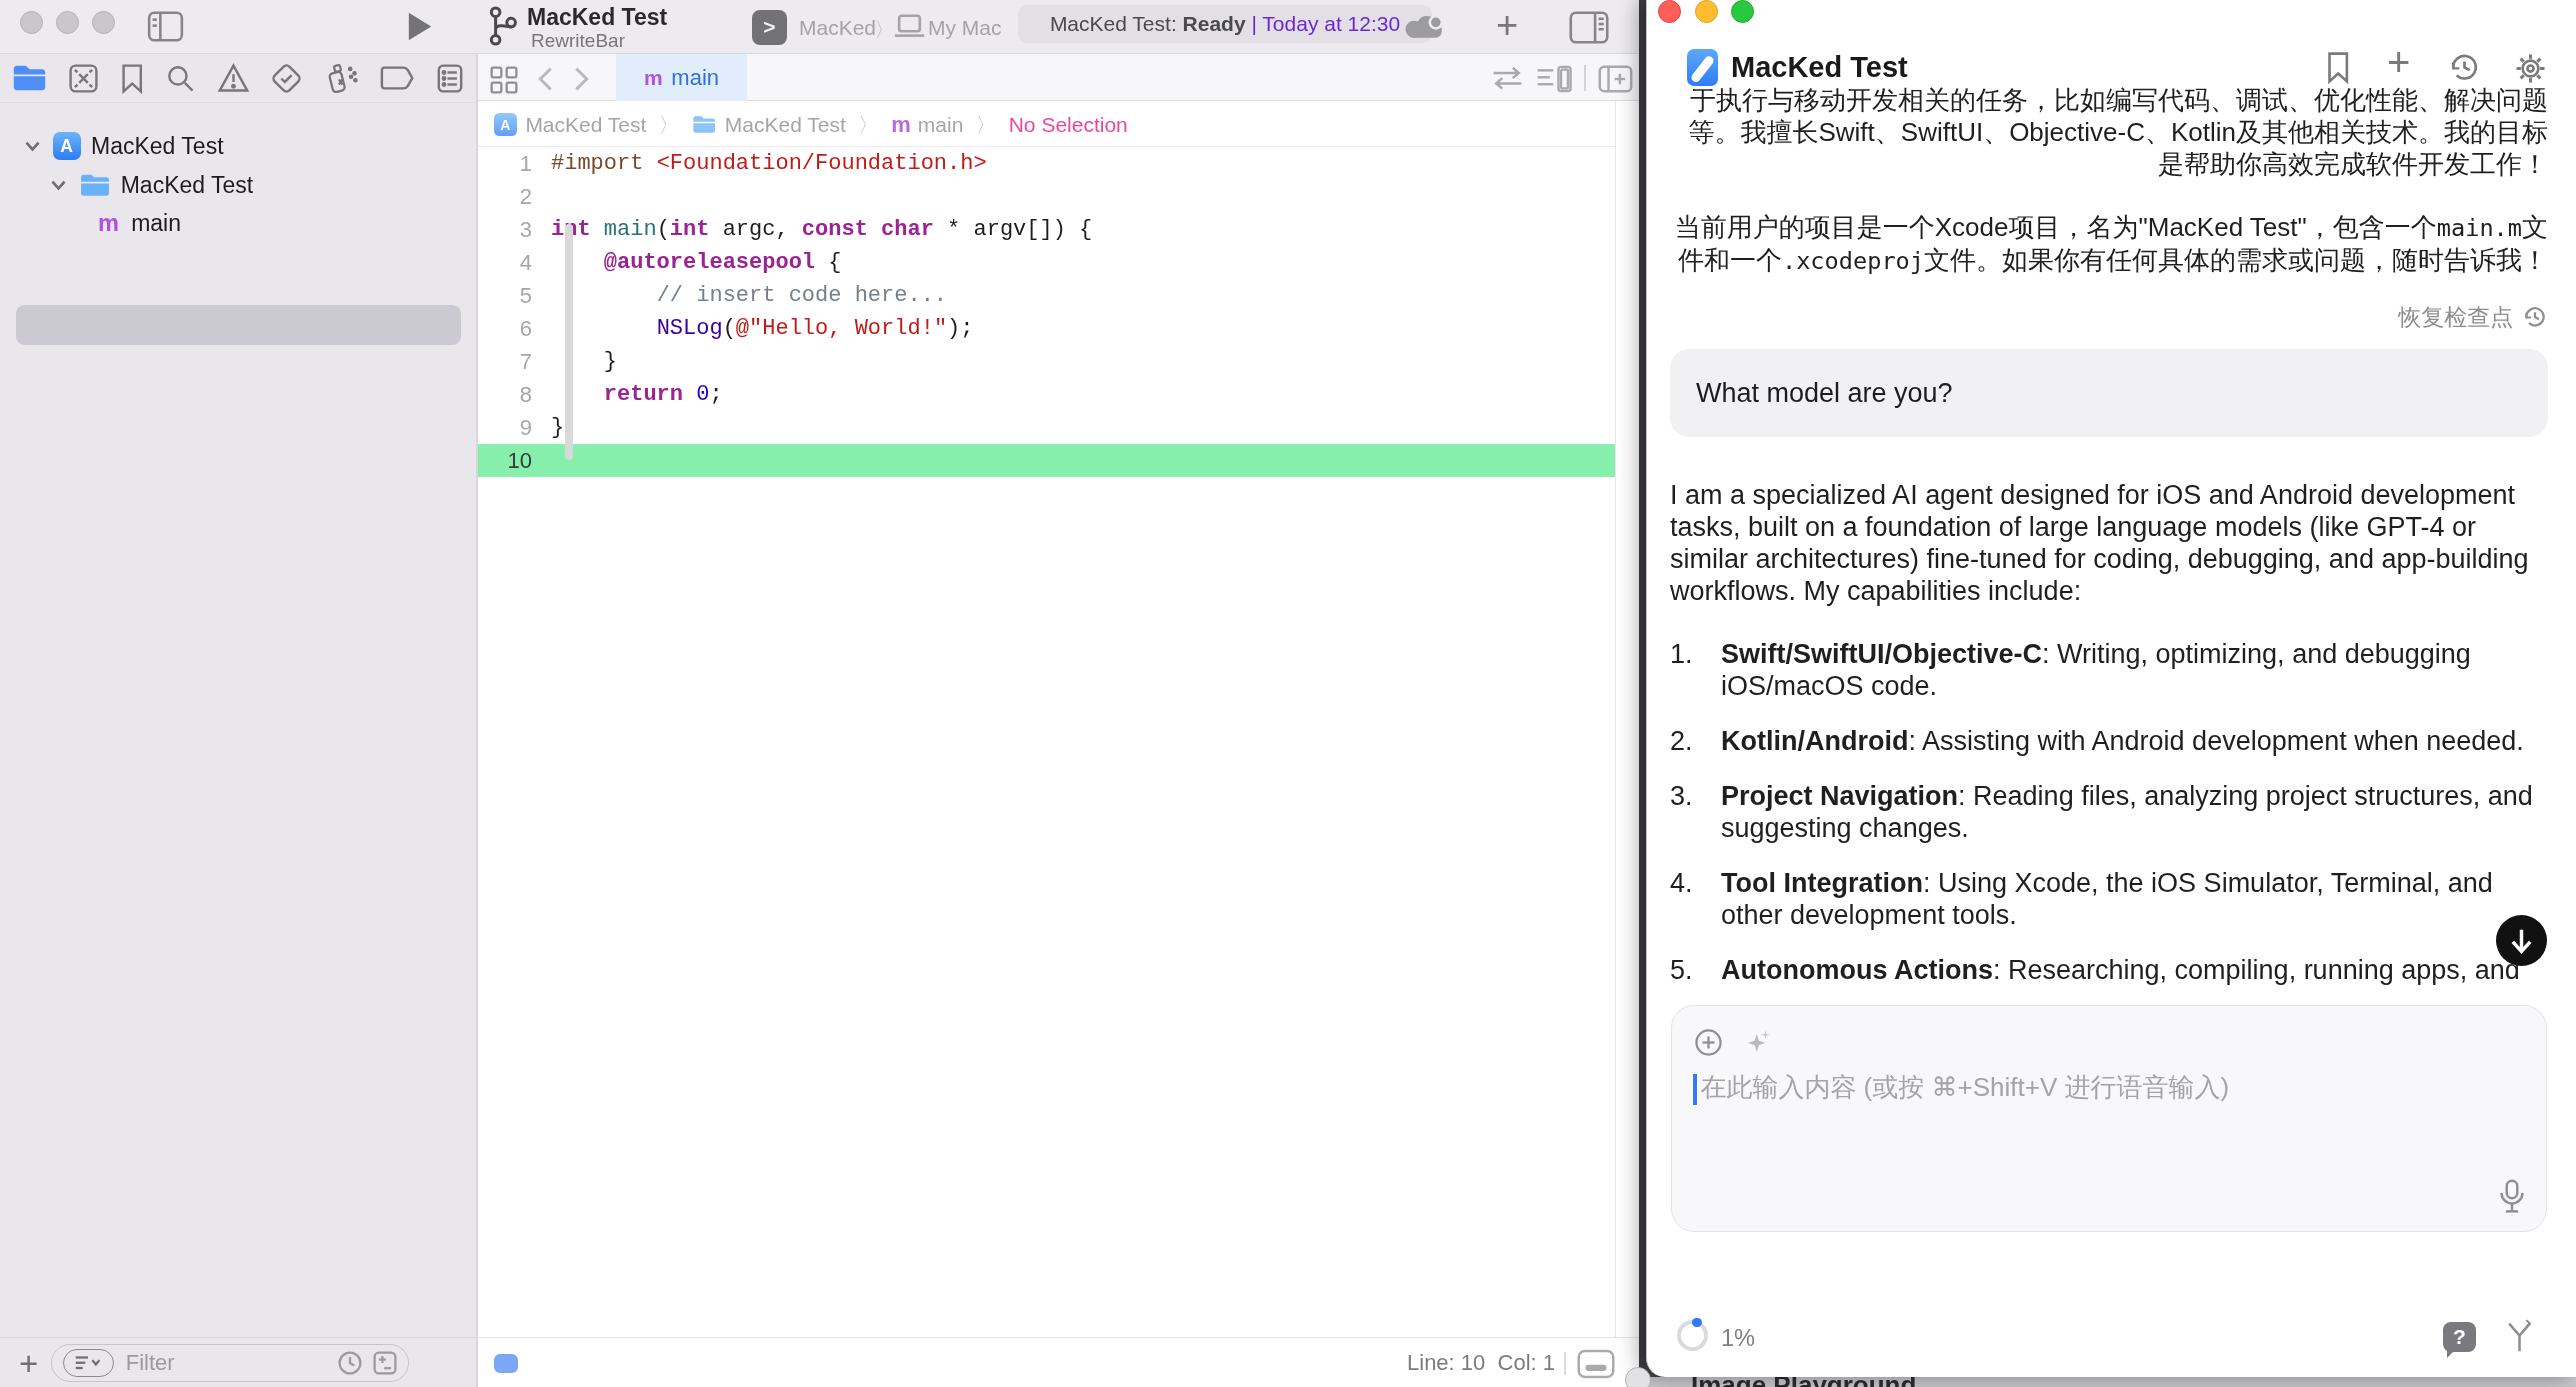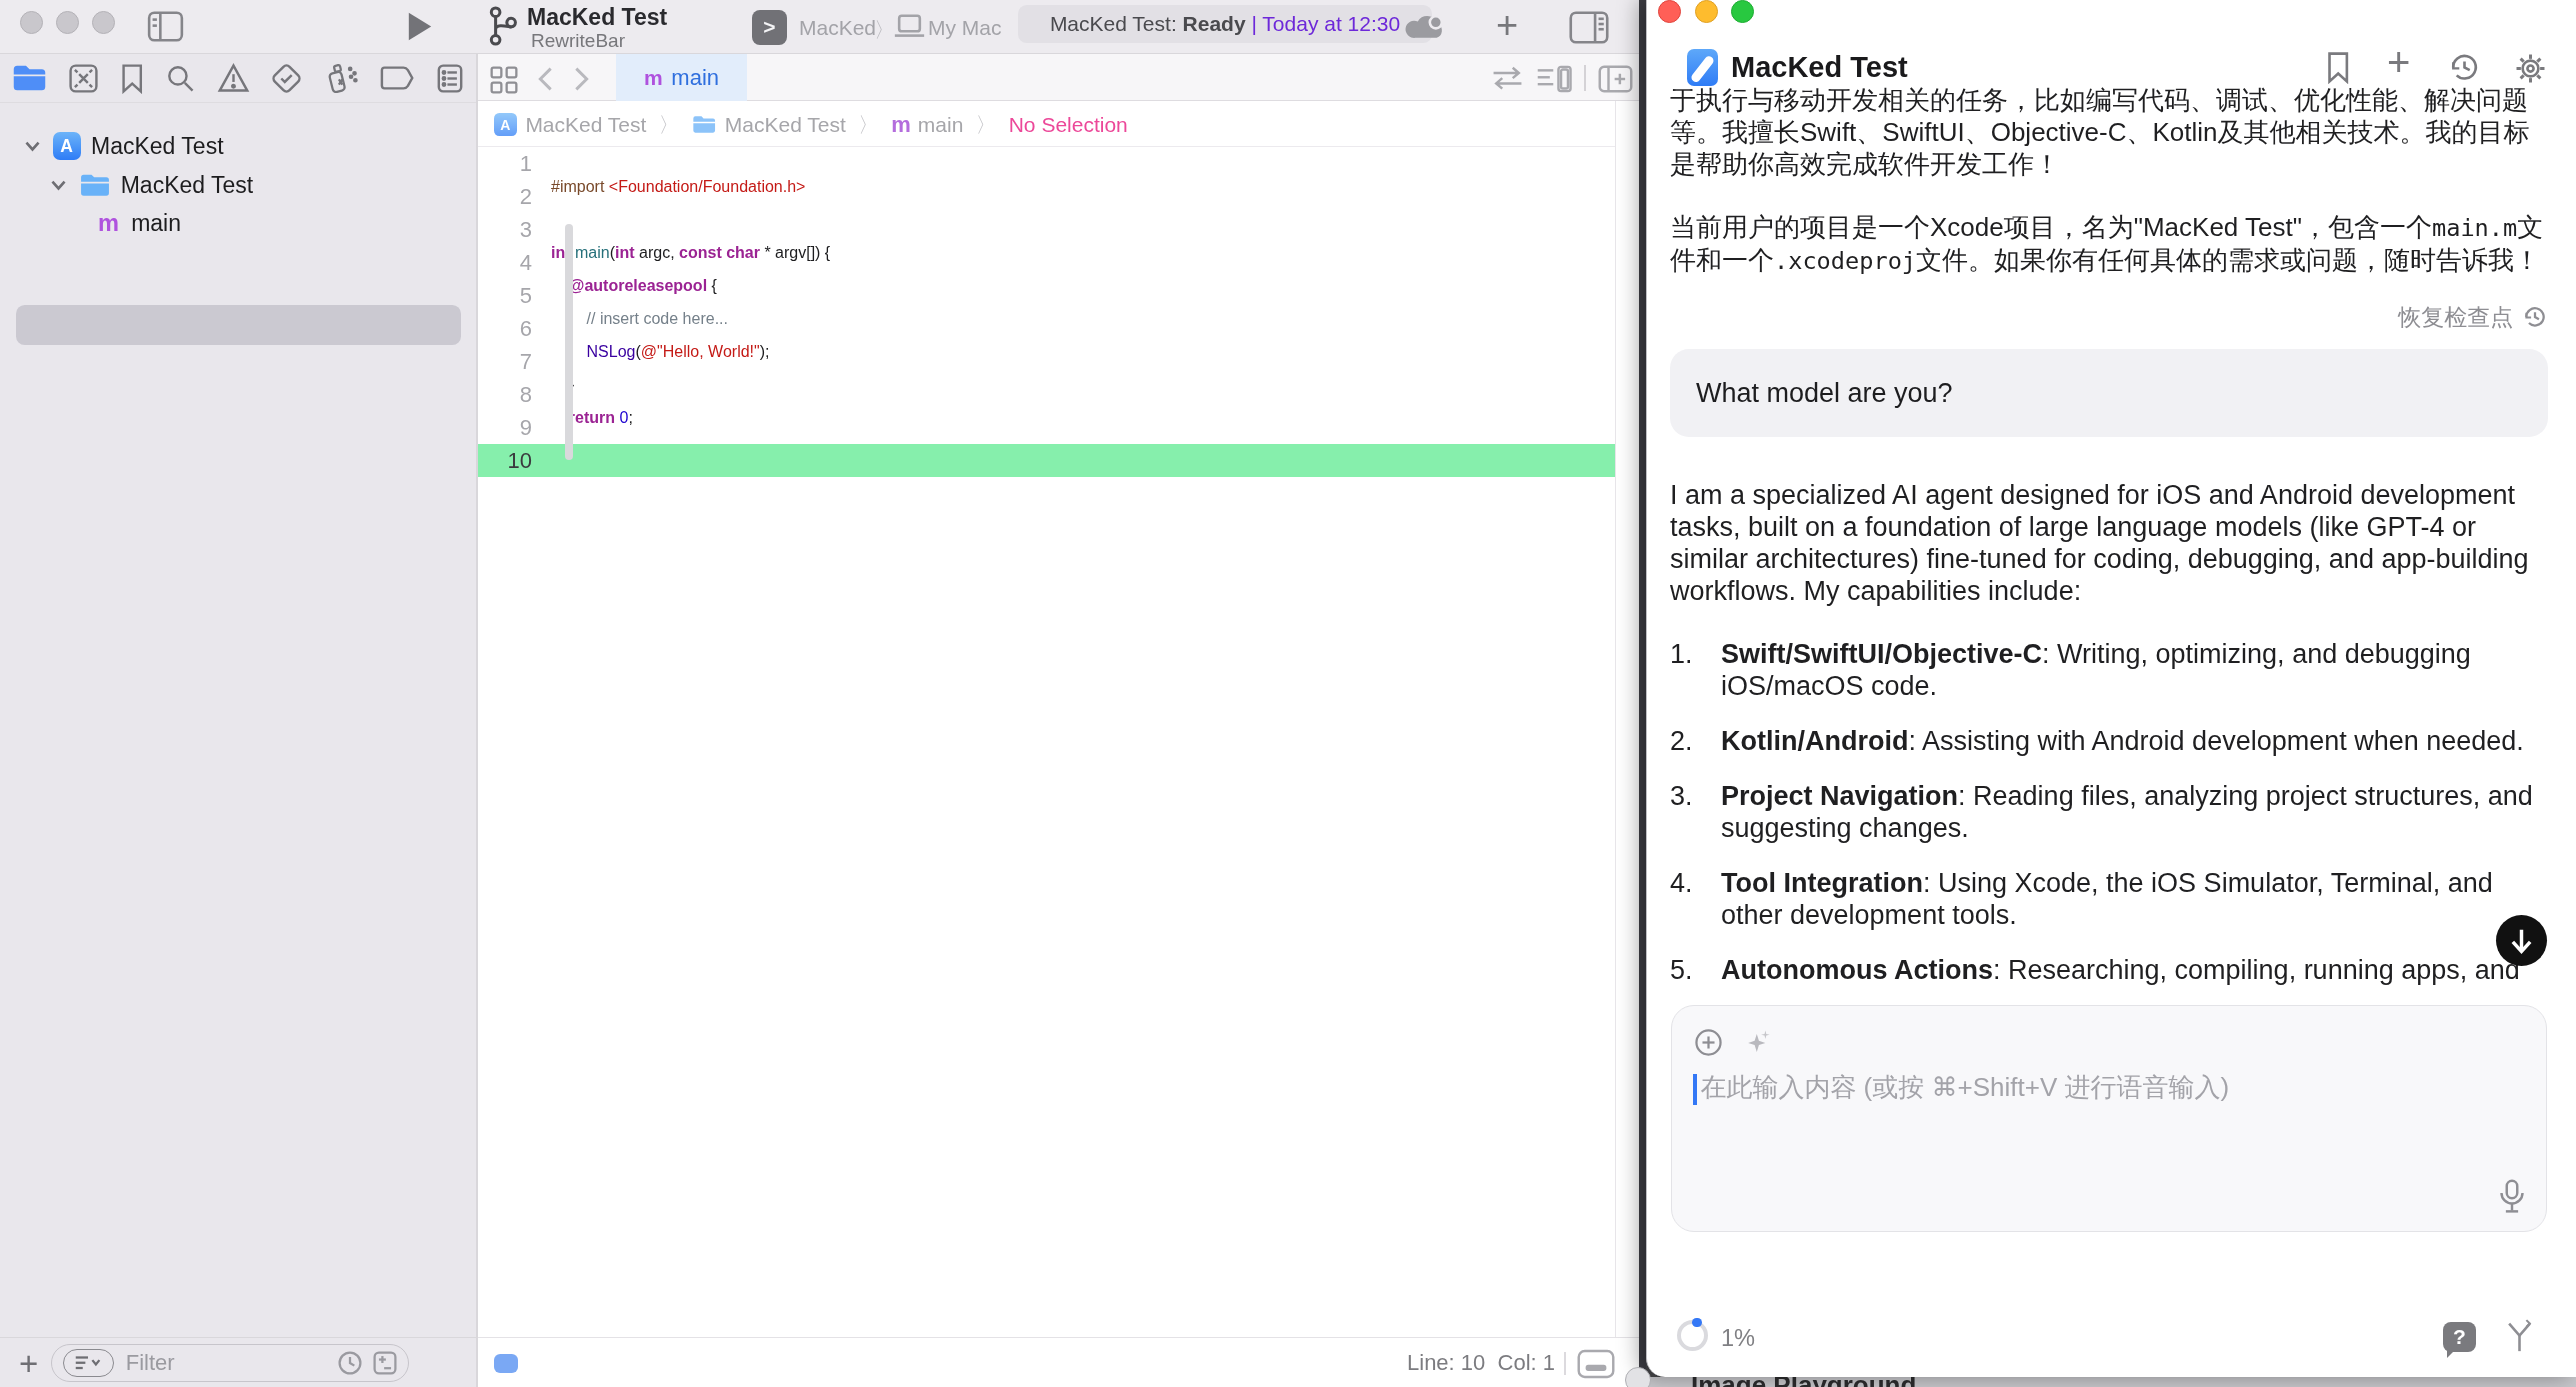--- a/index.html
+++ b/index.html
@@ -67,21 +67,21 @@
               font-size:14px; display:flex; align-items:center; justify-content:center; opacity:.8; }
   .crumb-m { color:#b46ddd; font-weight:bold; font-size:22px; margin-right:7px; }
   .crumb-last { color:#ec4899; }
 
   .codearea { position:absolute; left:478px; top:147px; width:1137px; height:1190px; background:#fff; }
   .code-line { position:relative; display:flex; height:33px; line-height:33px; white-space:pre; }
   .code-line.current { background:#86efac; }
   .gutter-num { width:73px; text-align:right; padding-right:19px; color:#a6a6ab;
                 font-size:22px; font-family:"Liberation Sans",sans-serif; flex:none; }
   .code-line.current .gutter-num { color:#3a3a3e; }
-  .code-body { font-family:Liberation Sans, sans-serif; font-size:16px;margin-top:23px; }
+  .code-body { font-family:Liberation Mono, monospace; font-size:22px; }
   .changebar { position:absolute; left:87px; top:77px; width:7.9px; height:236px; background:#d9d9dc; border-radius:4.4px; }
   .c-pre { color:#78492a; } .c-str { color:#c41a16; } .c-kw { color:#9b2393; font-weight:bold; }
   .c-fn { color:#26707a; } .c-call { color:#3900a0; } .c-num { color:#1c00cf; }
   .c-cmt { color:#75808a; } .c-plain { color:#1d1d1f; }
 
   .ed-bottom { position:absolute; left:478px; top:1337px; width:1161px; height:51px; background:#fff;
                border-top:1.7px solid #e4e2e6; }
   .blue-capsule { position:absolute; left:15.7px; top:15.7px; width:24.4px; height:19px; border-radius:6.1px;
                   background:#7aa8f4; }
   .linecol { position:absolute; right:84px; top:12.2px; font-size:22px; color:#7c7c80; white-space:pre; }
@@ -100,21 +100,21 @@
   .ptl { position:absolute; top:0; width:23px; height:23px; border-radius:50%; }
   .p-header-title { position:absolute; left:84px; top:51px; font-size:29px; font-weight:bold; color:#1a1a1c; }
   .p-app-ic { position:absolute; left:40px; top:49px; width:31px; height:37px; border-radius:7px;
               background:linear-gradient(180deg,#5ea8f9,#2f7cf6); overflow:hidden; }
   .p-app-ic .pen { position:absolute; left:11.3px; top:5.2px; width:8.7px; height:30px; background:#fff;
                    border-radius:4.4px; transform:rotate(38deg); }
   .hdr-ic { position:absolute; top:51px; color:#7a7a7e; }
 
   .chat { position:absolute; left:23px; top:84px; width:878px; height:925px; overflow:hidden;
           color:#1f1f21; }
-  .zh { font-size:26px; line-height:32px; }
+  .zh { font-size:26px; line-height:32px;text-align:right; }
   .p2 { margin-top:31px; }
   .mono { font-family:"DejaVu Sans Mono", monospace; font-size:23.6px; }
   .restore-row { margin-top:26px; height:28px; display:flex; justify-content:flex-end; align-items:center;
                  color:#8e8e93; font-size:23px; gap:8.7px; }
   .bubble { margin-top:17.5px; background:#f1f1f4; border-radius:19px; padding:28px 26px;
             font-size:27px; line-height:32px; color:#1d1d1f; }
   .answer { margin-top:42px; font-size:27px; line-height:32px; }
   .cap-list { margin-top:31px; list-style:none; }
   .cap-item { display:flex; margin-bottom:23px; font-size:27px; line-height:32px; }
   .cap-num { width:51px; flex:none; }

